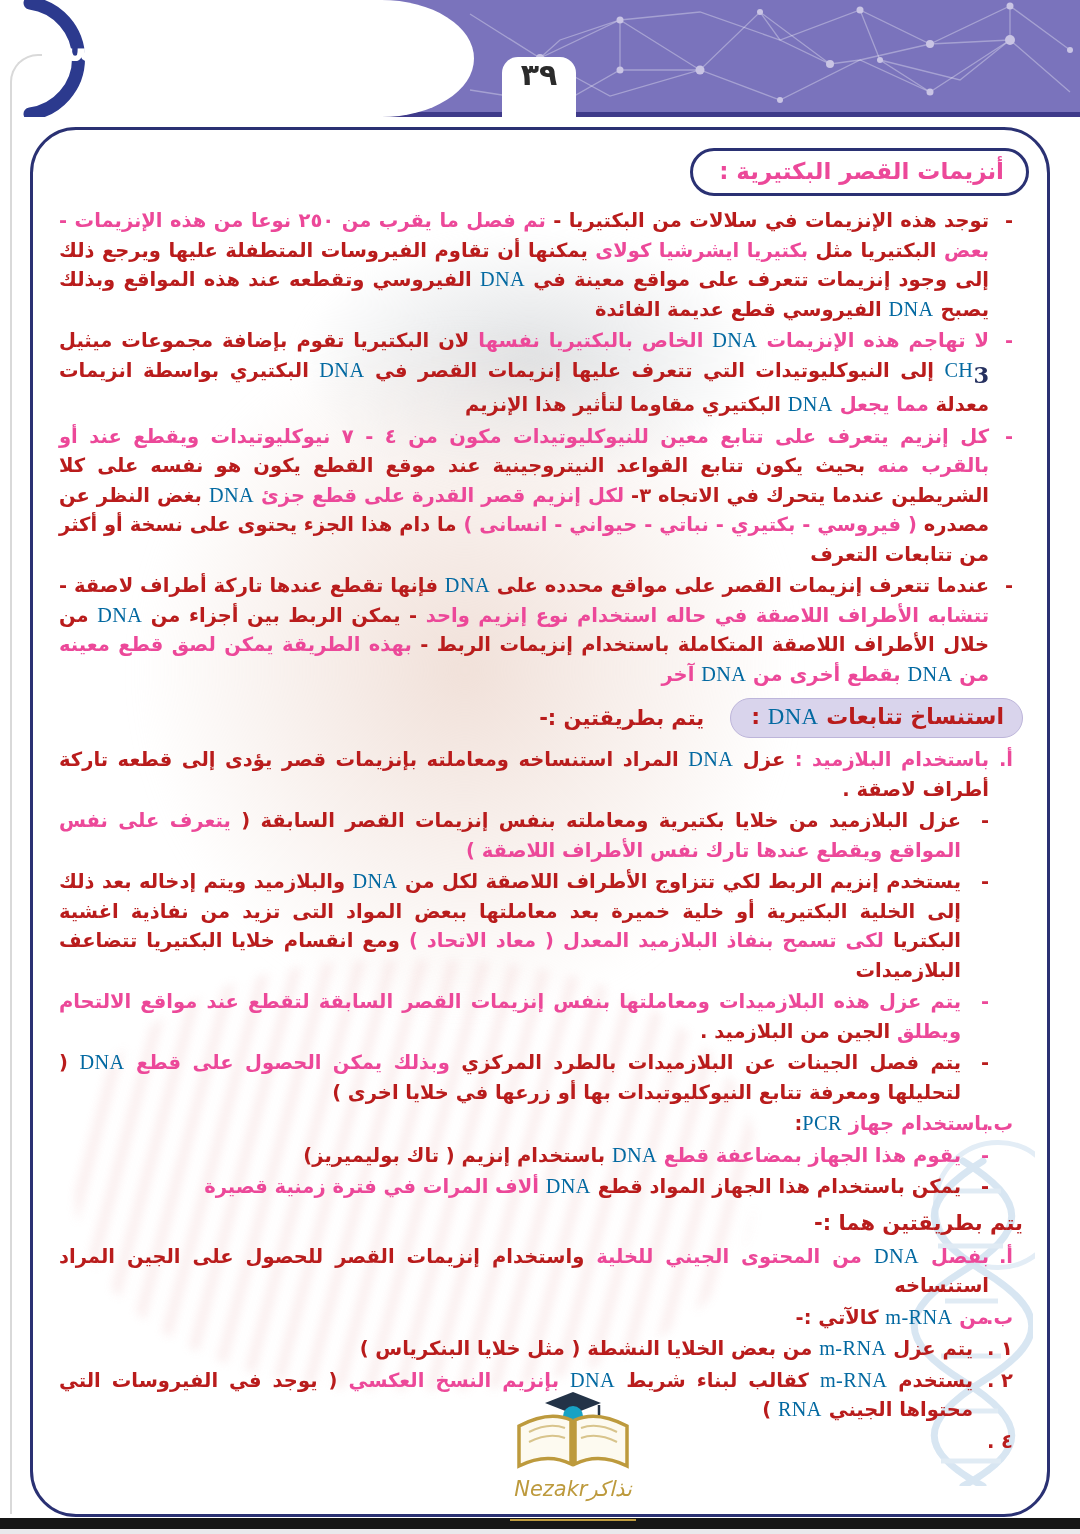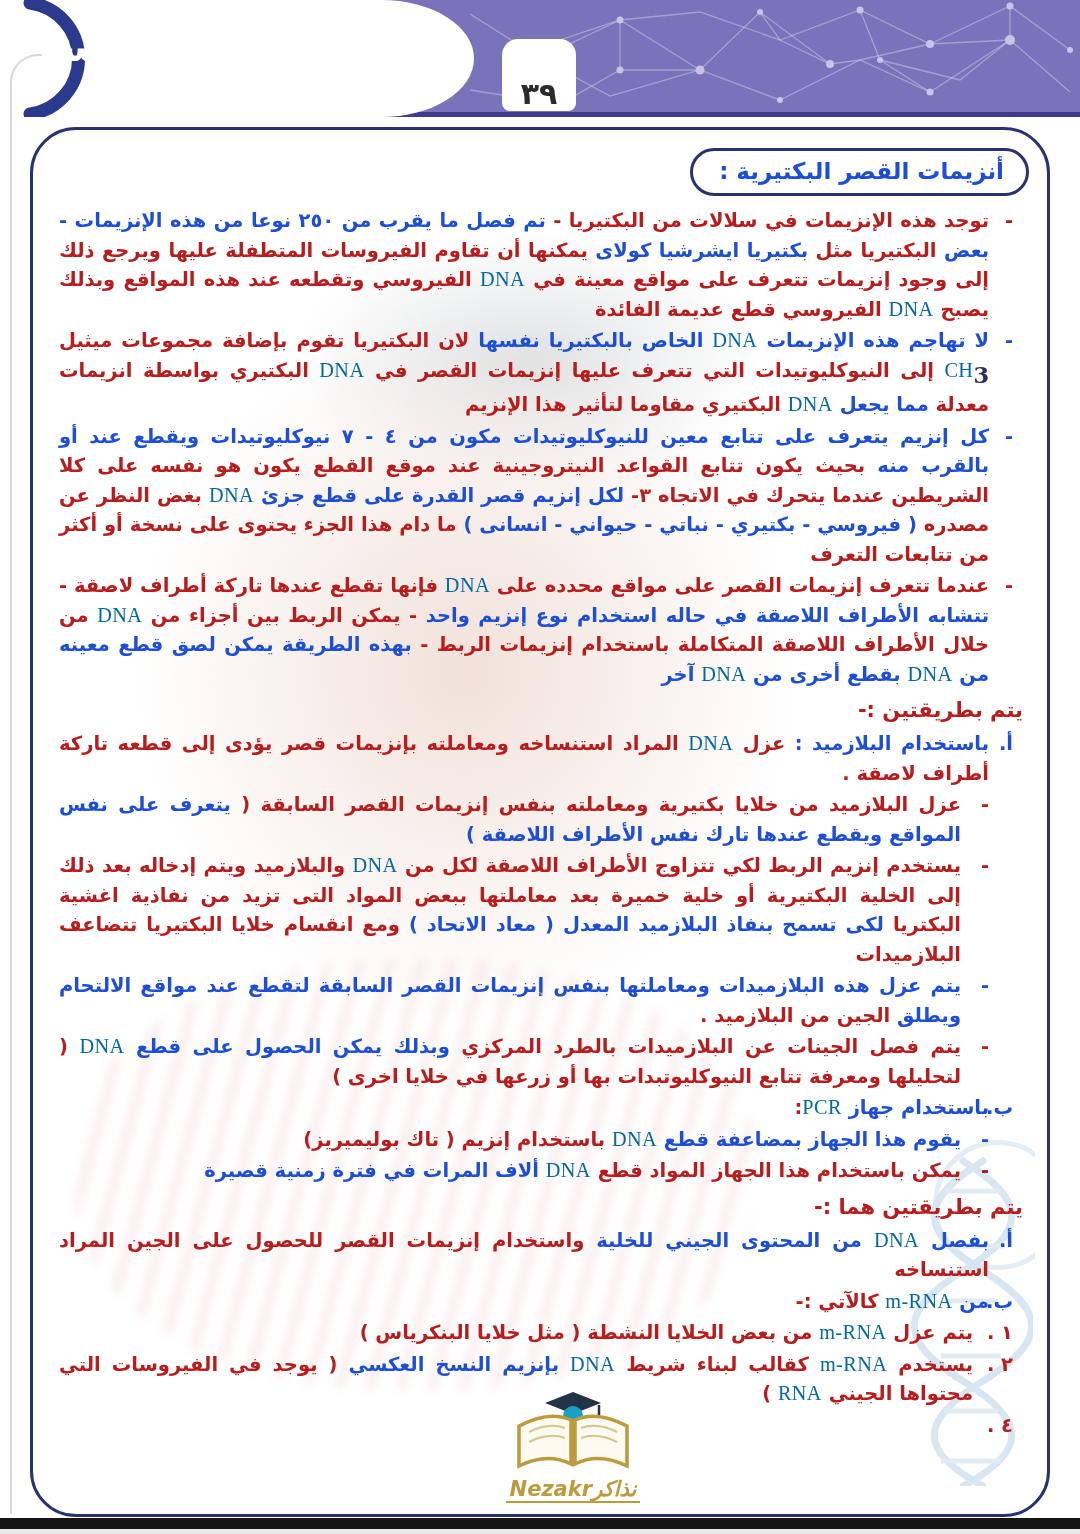--- a/index.html
+++ b/index.html
@@ -7,22 +7,22 @@
         font-family:"DejaVu Sans",sans-serif;}
   
   .banner{position:absolute;left:0;top:0;width:1080px;height:112px;background:#7a73bc;
           border-bottom:5px solid #3f3a8a;}
   .banner svg{position:absolute;left:0;top:0;}
   .title-blob{position:absolute;left:-4px;top:0;width:478px;height:117px;background:#ffffff;
               border-radius:0 95px 95px 0 / 0 60px 60px 0;}
   .crescent{position:absolute;left:402px;top:0;width:96px;height:117px;}
   .doc-title{position:absolute;left:2px;top:24px;width:408px;text-align:center;
              font-size:40px;font-weight:800;color:#ffffff;direction:rtl;letter-spacing:-1px;}
-  .page-tab{position:absolute;left:502px;top:39px;width:74px;height:72px;background:#ffffff;
-            border-radius:16px 16px 8px 8px;display:flex;align-items:flex-end;justify-content:center;
+  .page-tab{position:absolute;left:502px;top:57px;width:74px;height:72px;background:#ffffff;
+            border-radius:16px 16px 8px 8px;display:flex;align-items:flex-start;justify-content:center;
             font-size:30px;font-weight:700;color:#2b2b2b;}
   .outer-line{position:absolute;left:10px;top:54px;width:30px;height:1458px;
               border-left:2px solid #d9d9d9;border-top:2px solid #d9d9d9;border-top-left-radius:28px;}
   
   .main-box{position:absolute;left:30px;top:127px;width:1014px;height:1384px;
             border:3px solid #2a3173;border-radius:46px;background:#ffffff;}
   .content-wrap{position:absolute;left:12px;top:10px;right:12px;bottom:8px;overflow:hidden;}
   
   .photo-hair{position:absolute;left:250px;top:90px;width:470px;height:260px;
               background:radial-gradient(closest-side,rgba(222,224,226,.95),rgba(222,224,226,0));filter:blur(8px);}
@@ -43,31 +43,31 @@
           padding:5px 18px 7px 20px;font-size:22px;font-weight:800;}
   .h-tail{font-size:21px;font-weight:800;color:#243387;}
   .para{position:relative;text-align:justify;font-size:19.5px;font-weight:700;line-height:29.5px;
         margin:2px 0;color:#243387;}
   .i0{padding-right:28px;} .i0 .mk{position:absolute;right:4px;top:0;}
   .i1{padding-right:56px;} .i1 .mk{position:absolute;right:28px;top:0;}
   .i2{padding-right:44px;} .i2 .mk{position:absolute;right:4px;top:0;}
   .cen{text-align:center;padding-right:0;}
   .cen .mk{position:static;margin-left:4px;}
   .t-b{color:#b91c1c;}
-  .t-r{color:#1d4ed8;}
+  .t-r{color:#ec4899;}
   .t-l{font-family:Liberation Serif, serif;font-weight:500;color:#0369a1;font-size:1.04em;letter-spacing:.4px;}
   .t-s{font-family:"DejaVu Serif",serif;font-weight:800;color:#25305f;font-size:1.15em;vertical-align:-6px;}
   .mk{font-weight:800;}
   
   .bottom-bar{position:absolute;left:0;top:1518px;width:1080px;height:11px;background:#161616;}
   .bottom-light{position:absolute;left:0;top:1529px;width:1080px;height:5px;background:#e9e9ec;}
   
   .watermark{position:absolute;left:468px;top:1386px;width:210px;text-align:center;z-index:6;}
-  .wm-text{font-size:21px;font-weight:700;font-style:italic;color:#bd9a3d;direction:ltr;
-           border-bottom:2px solid #bd9a3d;display:inline-block;padding:0 4px 1px;line-height:22px;}
+  .wm-text{font-size:21px;font-weight:400;font-style:italic;color:#bd9a3d;direction:ltr;
+           border-bottom:2px solid #bd9a3d;display:inline-block;padding:0 4px 19px;line-height:22px;}
 </style>
 </head>
 <body>
 
 <div class="page">
 
   <div class="banner">
     <svg width="1080" height="112" viewBox="0 0 1080 112">
       <g stroke="rgba(255,255,255,0.33)" stroke-width="1.3" fill="none">
         <polyline points="470,14 540,58 620,20 700,70 760,12 830,64"></polyline>
@@ -128,20 +128,21 @@
             <line x1="38" y1="305" x2="98" y2="305"></line>
         </g>
       </svg>
       <div class="content" id="content-root">
           <div class="h-box"><span class="t-r">أنزيمات القصر البكتيرية :</span></div>
           <div class="para i0"><span class="mk t-b">-</span><span class="t-b">توجد هذه الإنزيمات في سلالات من البكتيريا - </span><span class="t-r">تم فصل ما يقرب من ٢٥٠ نوعا من هذه الإنزيمات - بعض </span><span class="t-b">البكتيريا مثل </span><span class="t-r">بكتيريا ايشرشيا كولاى </span><span class="t-b">يمكنها أن تقاوم الفيروسات المتطفلة عليها ويرجع ذلك إلى وجود إنزيمات تتعرف على مواقع معينة في </span><span class="t-l">DNA</span><span class="t-b"> الفيروسي وتقطعه عند هذه المواقع وبذلك يصبح </span><span class="t-l">DNA</span><span class="t-b"> الفيروسي قطع عديمة الفائدة</span></div>
           <div class="para i0"><span class="mk t-r">-</span><span class="t-r">لا تهاجم هذه الإنزيمات </span><span class="t-l">DNA</span><span class="t-r"> الخاص بالبكتيريا نفسها </span><span class="t-b">لان البكتيريا تقوم بإضافة مجموعات ميثيل </span><span class="t-l">CH</span><span class="t-s">3</span><span class="t-b"> إلى النيوكليوتيدات التي تتعرف عليها إنزيمات القصر في </span><span class="t-l">DNA</span><span class="t-b"> البكتيري بواسطة انزيمات معدلة </span><span class="t-r">مما يجعل </span><span class="t-l">DNA</span><span class="t-b"> البكتيري مقاوما لتأثير هذا الإنزيم</span></div>
           <div class="para i0"><span class="mk t-r">-</span><span class="t-r">كل إنزيم يتعرف على تتابع معين للنيوكليوتيدات مكون من ٤ - ٧ نيوكليوتيدات ويقطع عند أو بالقرب منه </span><span class="t-b">بحيث يكون تتابع القواعد النيتروجينية عند موقع القطع يكون هو نفسه على كلا الشريطين عندما يتحرك في الاتجاه ٣- </span><span class="t-r">لكل إنزيم قصر القدرة على قطع جزئ </span><span class="t-l">DNA</span><span class="t-b"> بغض النظر عن مصدره </span><span class="t-r">( فيروسي - بكتيري - نباتي - حيواني - انسانى )  </span><span class="t-b">ما دام هذا الجزء يحتوى على نسخة أو أكثر من تتابعات التعرف</span></div>
           <div class="para i0"><span class="mk t-b">-</span><span class="t-b">عندما تتعرف إنزيمات القصر على مواقع محدده على </span><span class="t-l">DNA</span><span class="t-b"> فإنها تقطع عندها تاركة أطراف لاصقة - </span><span class="t-r">تتشابه الأطراف اللاصقة في حاله استخدام نوع إنزيم واحد </span><span class="t-b">- يمكن الربط بين أجزاء من </span><span class="t-l">DNA</span><span class="t-b"> من خلال الأطراف اللاصقة المتكاملة باستخدام إنزيمات الربط - </span><span class="t-r">بهذه الطريقة يمكن لصق قطع معينه من </span><span class="t-l">DNA</span><span class="t-r"> بقطع أخرى من </span><span class="t-l">DNA</span><span class="t-r"> آخر</span></div>
           <div class="h-row">
+            <div class="h-fill"><span class="t-b">استنساخ تتابعات </span><span class="t-l">DNA</span><span class="t-b"> :</span></div>
             <span class="h-tail"><span class="t-b">يتم بطريقتين :-</span></span>
           </div>
           <div class="para i0"><span class="mk t-r">أ.</span><span class="t-r">باستخدام البلازميد : </span><span class="t-b">عزل </span><span class="t-l">DNA</span><span class="t-b"> المراد استنساخه ومعاملته بإنزيمات قصر يؤدى إلى قطعه تاركة أطراف لاصقة .</span></div>
           <div class="para i1"><span class="mk t-b">-</span><span class="t-b">عزل البلازميد من خلايا بكتيرية ومعاملته بنفس إنزيمات القصر السابقة ( </span><span class="t-r">يتعرف على نفس المواقع ويقطع عندها تارك نفس الأطراف اللاصقة )</span></div>
           <div class="para i1"><span class="mk t-b">-</span><span class="t-b">يستخدم إنزيم الربط لكي تتزاوج الأطراف اللاصقة لكل من </span><span class="t-l">DNA</span><span class="t-b"> والبلازميد ويتم إدخاله بعد ذلك إلى الخلية البكتيرية أو خلية خميرة بعد معاملتها ببعض المواد التى تزيد من نفاذية اغشية البكتريا </span><span class="t-r">لكى تسمح بنفاذ البلازميد المعدل ( معاد الاتحاد ) </span><span class="t-b">ومع انقسام خلايا البكتيريا تتضاعف البلازميدات</span></div>
           <div class="para i1"><span class="mk t-r">-</span><span class="t-r">يتم عزل هذه البلازميدات ومعاملتها بنفس إنزيمات القصر السابقة لتقطع عند مواقع الالتحام ويطلق </span><span class="t-b">الجين من البلازميد .</span></div>
           <div class="para i1"><span class="mk t-b">-</span><span class="t-b">يتم فصل الجينات عن البلازميدات بالطرد المركزي </span><span class="t-r">وبذلك يمكن الحصول على قطع </span><span class="t-l">DNA</span><span class="t-b"> ( لتحليلها ومعرفة تتابع النيوكليوتبدات بها أو زرعها في خلايا اخرى )</span></div>
           <div class="para i0"><span class="mk t-r">ب.</span><span class="t-r">باستخدام جهاز </span><span class="t-l">PCR</span><span class="t-b">:</span></div>
           <div class="para i1"><span class="mk t-r">-</span><span class="t-r">يقوم هذا الجهاز بمضاعفة قطع </span><span class="t-l">DNA</span><span class="t-b"> باستخدام إنزيم ( تاك بوليميريز)</span></div>
           <div class="para i1"><span class="mk t-r">-</span></div>

